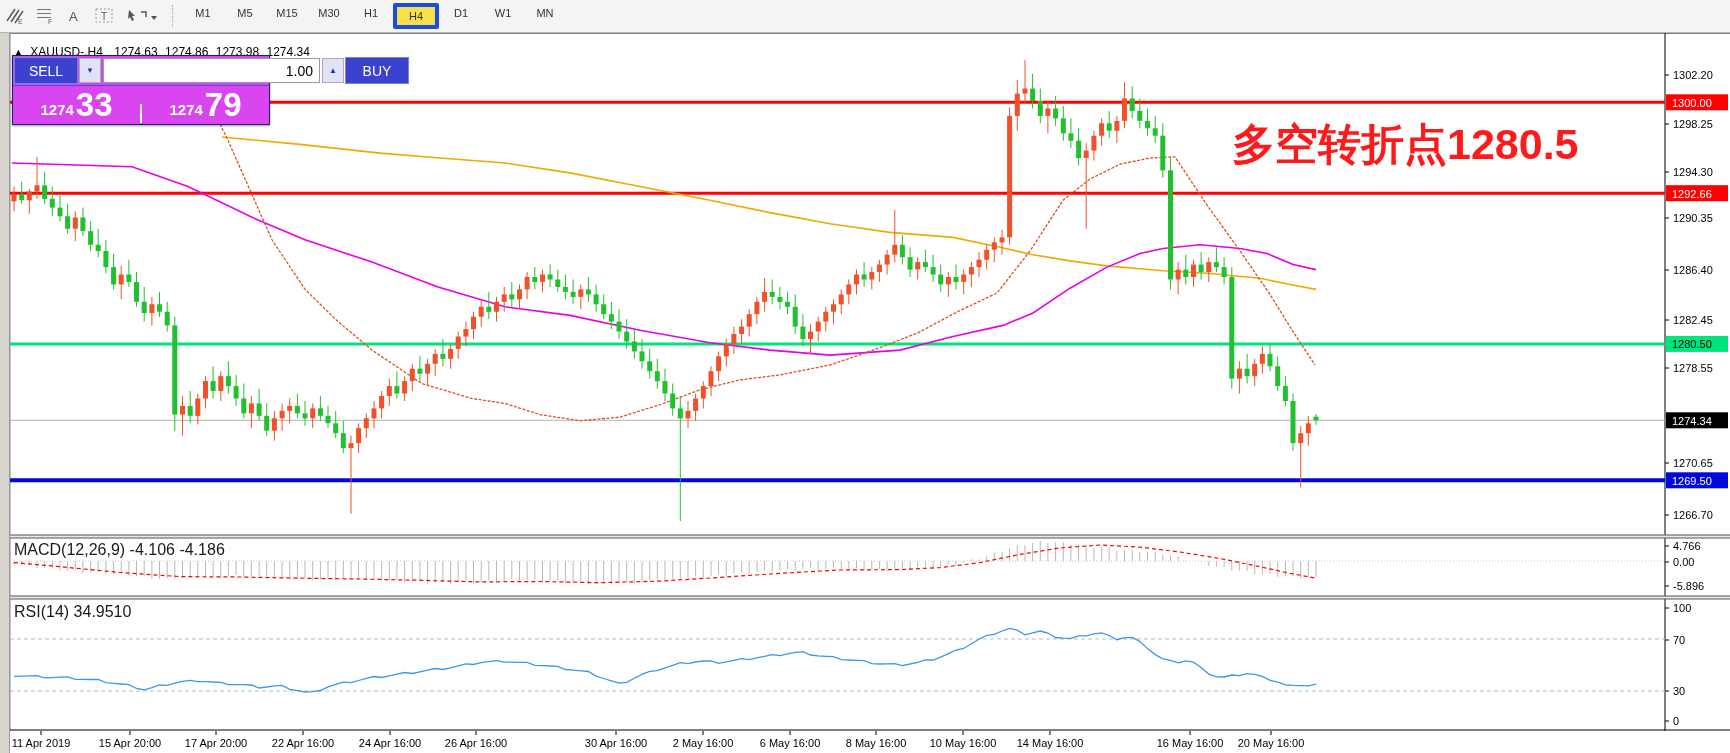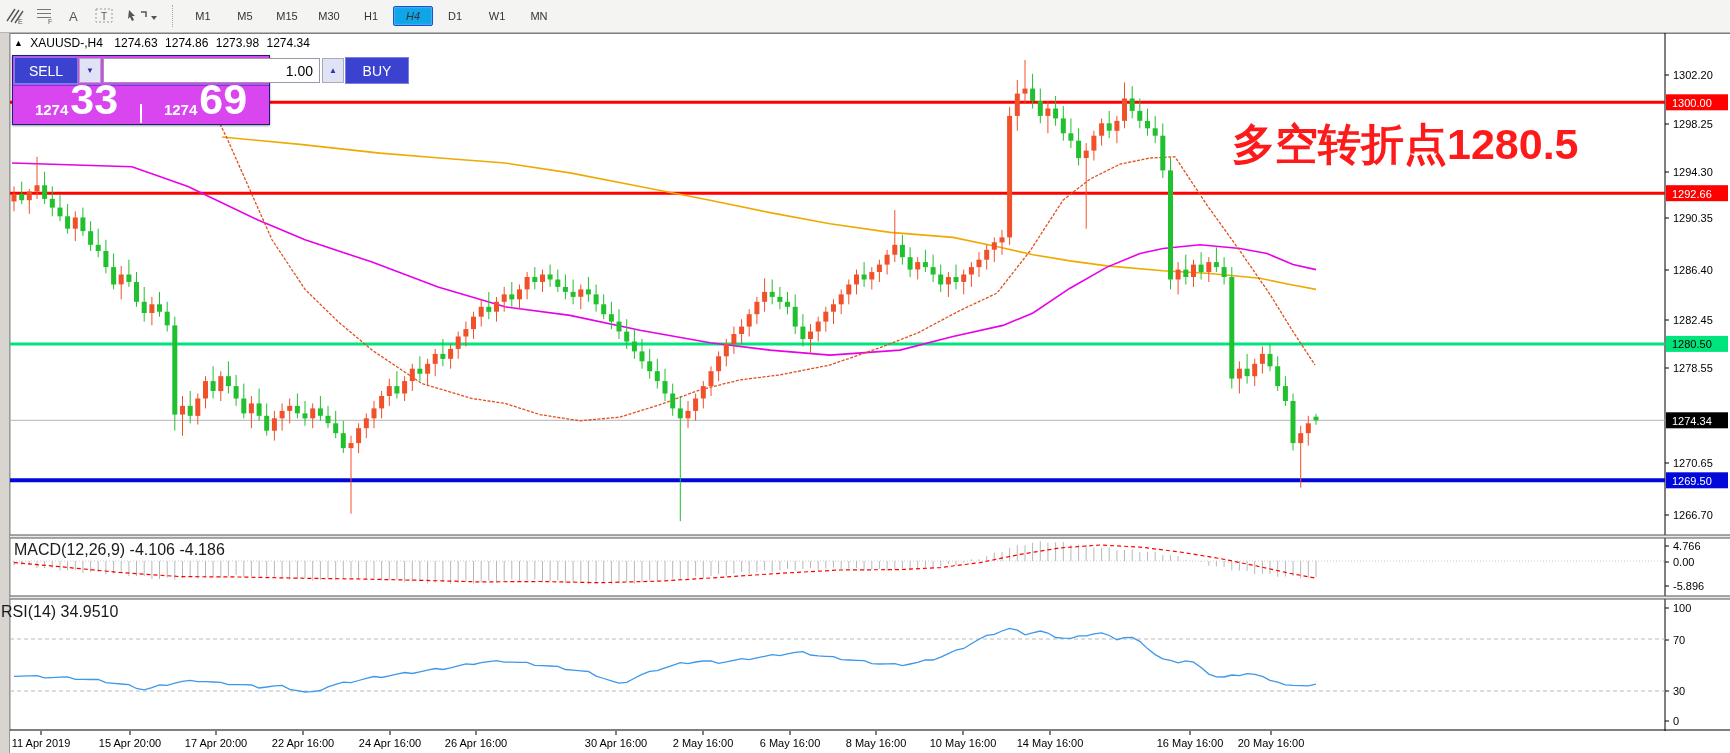--- a/index.html
+++ b/index.html
@@ -2,44 +2,44 @@
 <html><head>
 <meta charset="utf-8">
 <style>
   html,body{margin:0;padding:0;background:#f0f0f0;font-family:"Liberation Sans",sans-serif;}
   #app{position:relative;width:1730px;height:753px;background:#fff;overflow:hidden;}
   
   #toolbar{position:absolute;left:0;top:0;width:1730px;height:32px;background:#f4f4f2;border-bottom:1px solid #b6b6b6;z-index:5;display:flex;align-items:center;}
   .tb-icon{width:26px;height:24px;margin:0 2px;display:flex;align-items:center;justify-content:center;color:#555;}
   .tb-sep{width:1px;height:22px;border-left:1px dotted #aaa;margin:0 8px;}
   .tf-btn{min-width:26px;padding:3px 6px;margin:11px 1px;font-size:11px;color:#333;text-align:center;border:1px solid transparent;border-radius:2px;cursor:default;}
-  .tf-btn.active{background:#0ea5e9;border:1px solid #1d4ed8;box-shadow:inset 0 0 2px #ccc;font-style:italic;}
+  .tf-btn.active{background:#fde047;border:4px solid #1d4ed8;box-shadow:inset 0 0 2px #ccc;}
   
   #chartsvg{position:absolute;left:0;top:0;z-index:1;}
   
-  #chart-header{position:absolute;left:14px;top:36px;z-index:6;font-size:12px;color:#000;letter-spacing:0;}
+  #chart-header{position:absolute;left:14px;top:45px;z-index:6;font-size:12px;color:#000;letter-spacing:0;}
   #chart-header .sym{margin-right:8px;}
   #chart-header span{margin-right:4px;}
   
   #trade-panel{position:absolute;left:12px;top:55px;width:256px;height:68px;z-index:6;border:1px solid #1a1f7a;background:#d946ef;box-shadow:0 1px 2px rgba(0,0,0,.4);}
   #tp-row1{display:flex;height:29px;border-bottom:1px solid #4a50cf;}
   .tp-btn{flex:0 0 62px;background:#3b42cf;color:#fff;font-size:14px;display:flex;align-items:center;justify-content:center;border:1px solid #7a7fe0;margin:1px;}
   .tp-spin{flex:0 0 20px;background:#dfe3f5;color:#2b31b5;font-size:8px;display:flex;align-items:center;justify-content:center;border:1px solid #aab;margin:2px 0;}
   #tp-vol{flex:1;margin:2px;border:1px solid #99a;font-size:14px;text-align:right;padding-right:6px;font-family:"Liberation Sans",sans-serif;padding-left:28px;}
   #tp-row2{display:flex;height:37px;}
   .tp-price{flex:1;color:#fff;display:flex;align-items:flex-end;justify-content:center;padding-bottom:2px;margin-top:18px;}
   .tp-price.left{border-right:2px solid #fff;}
   .tp-small{font-size:15px;font-weight:bold;margin-bottom:3px;}
-  .tp-big{font-size:43px;font-weight:bold;line-height:1;margin-left:2px;}
+  .tp-big{font-size:33px;font-weight:bold;line-height:1;margin-left:2px;}
   
   #annotation{position:absolute;left:1232px;top:116px;z-index:6;font-size:43px;font-weight:bold;color:#fe1a1a;white-space:nowrap;}
   
   .ind-label{position:absolute;z-index:6;font-size:16px;color:#1a1a1a;}
   #macd-label{left:14px;top:541px;}
-  #rsi-label{left:1px;top:603px;}
+  #rsi-label{left:14px;top:603px;}
   .left-strip{position:absolute;left:0;top:32px;width:9px;height:721px;background:#d8d5d0;border-right:1px solid #9a9a9a;z-index:4;}
 </style>
 </head>
 <body>
 <div id="app">
 
 <div class="left-strip"></div>
 
 <div id="toolbar">
   <span class="tb-icon">
@@ -721,21 +721,21 @@
     <div class="tp-spin">▲</div>
     <div class="tp-btn">BUY</div>
   </div>
   <div id="tp-row2">
     <div class="tp-price left">
       <span class="tp-small">1274</span>
       <span class="tp-big">33</span>
     </div>
     <div class="tp-price">
       <span class="tp-small">1274</span>
-      <span class="tp-big">69</span>
+      <span class="tp-big">79</span>
     </div>
   </div>
 </div>
 
 <div id="annotation">多空转折点1280.5</div>
 
 <div class="ind-label" id="macd-label">
   <span>MACD(12,26,9)</span>
   <span>-4.106 -4.186</span>
 </div>

